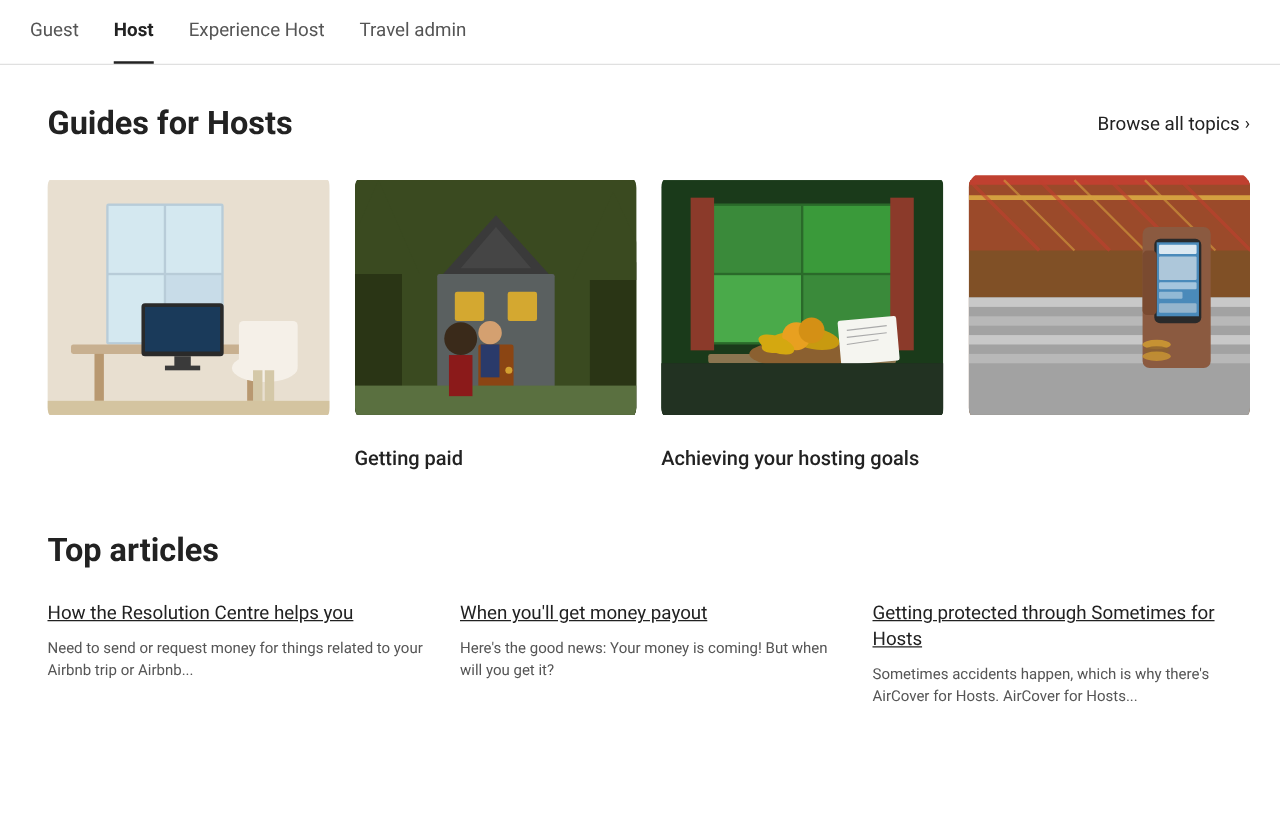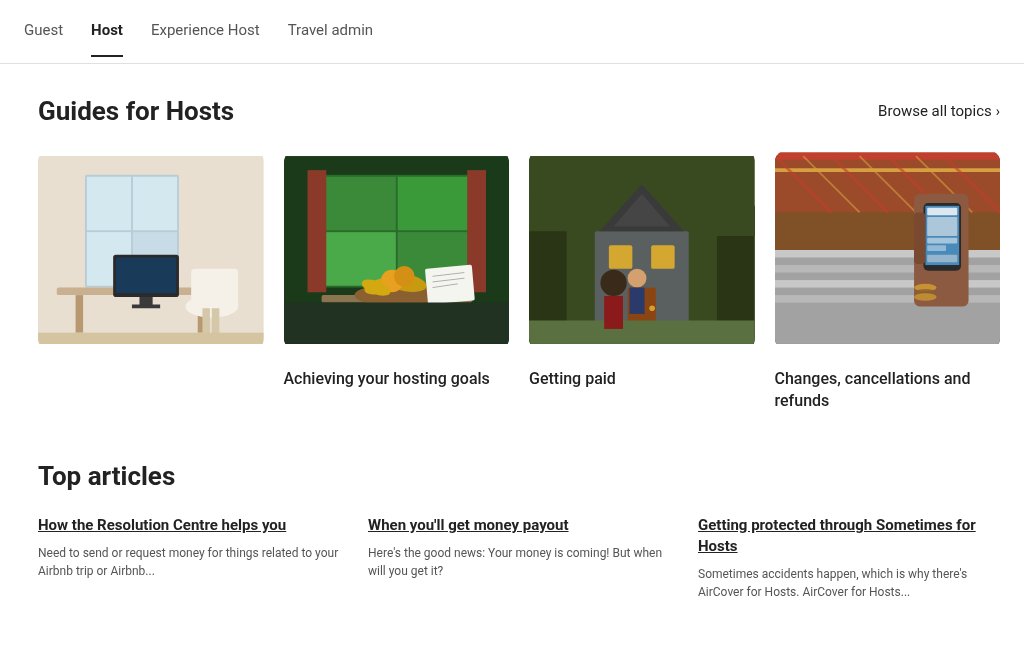--- a/index.html
+++ b/index.html
@@ -16,21 +16,21 @@
       min-height: 657px;
     }
 
     
     .nav-bar {
       border-bottom: 1px solid #e0e0e0;
       padding: 0 24px;
       display: flex;
       align-items: center;
       gap: 28px;
-      height: 64px;
+      height: 52px;
     }
 
     .nav-item {
       font-size: 15px;
       color: #555;
       cursor: pointer;
       padding-bottom: 4px;
       text-decoration: none;
       position: relative;
     }
@@ -116,21 +116,21 @@
       grid-template-columns: repeat(3, 1fr);
       gap: 28px;
     }
 
     .article-card {
       cursor: pointer;
     }
 
     .article-title {
       font-size: 15px;
-      font-weight: 700;
+      font-weight: 400;
       color: #222;
       text-decoration: underline;
       margin-bottom: 8px;
       line-height: 1.4;
     }
 
     .article-desc {
       font-size: 12px;
       color: #555;
       line-height: 1.5;
@@ -192,55 +192,20 @@
         <rect x="185" y="160" width="8" height="30" fill="#d4c8a8"></rect>
         <rect x="163" y="120" width="50" height="42" fill="#f5f0e8" rx="4"></rect>
 
         <rect x="0" y="188" width="240" height="12" fill="#d4c4a0"></rect>
       </svg>
     </div>
 
     <div class="topic-card">
       <svg class="topic-img-svg" viewBox="0 0 240 200" xmlns="http://www.w3.org/2000/svg">
 
-        <rect width="240" height="200" fill="#1a3a1a"></rect>
-
-        <rect x="30" y="20" width="180" height="120" fill="#2a6a2a" rx="2"></rect>
-        <rect x="32" y="22" width="87" height="57" fill="#3a8a3a"></rect>
-        <rect x="121" y="22" width="87" height="57" fill="#3a9a3a"></rect>
-        <rect x="32" y="81" width="87" height="57" fill="#4aaa4a"></rect>
-        <rect x="121" y="81" width="87" height="57" fill="#3a8a3a"></rect>
-
-        <rect x="25" y="15" width="20" height="130" fill="#8B3a2a"></rect>
-        <rect x="195" y="15" width="20" height="130" fill="#8B3a2a"></rect>
-
-        <rect x="40" y="148" width="160" height="8" fill="#8B7550" rx="2"></rect>
-
-        <ellipse cx="120" cy="148" rx="45" ry="12" fill="#8B6030"></ellipse>
-
-        <ellipse cx="105" cy="138" rx="20" ry="8" fill="#d4a810" transform="rotate(-15, 105, 138)"></ellipse>
-        <ellipse cx="130" cy="135" rx="22" ry="9" fill="#c89a10" transform="rotate(10, 130, 135)"></ellipse>
-        <circle cx="115" cy="133" r="12" fill="#e8a020"></circle>
-        <circle cx="128" cy="128" r="11" fill="#d49015"></circle>
-        <ellipse cx="98" cy="140" rx="16" ry="7" fill="#d4a810" transform="rotate(20, 98, 140)"></ellipse>
-
-        <rect x="150" y="120" width="50" height="38" fill="#f5f5f0" rx="2" transform="rotate(-5, 150, 120)"></rect>
-        <line x1="158" y1="128" x2="192" y2="124" stroke="#aaa" stroke-width="1"></line>
-        <line x1="158" y1="134" x2="192" y2="130" stroke="#aaa" stroke-width="1"></line>
-        <line x1="158" y1="140" x2="185" y2="136" stroke="#aaa" stroke-width="1"></line>
-
-        <rect x="0" y="156" width="240" height="44" fill="#1a2a1a"></rect>
-        <rect x="0" y="156" width="240" height="44" fill="#2a3a2a" opacity="0.5"></rect>
-      </svg>
-      <span class="topic-label">Achieving your hosting goals</span>
-    </div>
-
-    <div class="topic-card">
-      <svg class="topic-img-svg" viewBox="0 0 240 200" xmlns="http://www.w3.org/2000/svg">
-
         <rect width="240" height="200" fill="#4a5a30"></rect>
         <rect x="0" y="0" width="240" height="200" fill="#3a4a20"></rect>
 
         <rect x="0" y="60" width="40" height="140" fill="#2a3515"></rect>
         <polygon points="20,0 55,80 -15,80" fill="#3a4a20"></polygon>
         <rect x="200" y="70" width="40" height="130" fill="#2a3515"></rect>
         <polygon points="220,10 255,85 185,85" fill="#3a4a20"></polygon>
 
         <rect x="70" y="80" width="100" height="100" fill="#5a6060" rx="2"></rect>
 
@@ -254,20 +219,55 @@
         <circle cx="131" cy="162" r="3" fill="#d4a030"></circle>
 
         <rect x="0" y="175" width="240" height="25" fill="#5a7040"></rect>
 
         <circle cx="90" cy="135" r="14" fill="#3a2a1a"></circle>
         <rect x="80" y="149" width="20" height="35" fill="#8B1a1a"></rect>
         <circle cx="115" cy="130" r="10" fill="#d4a070"></circle>
         <rect x="107" y="140" width="16" height="28" fill="#2a3a6a"></rect>
       </svg>
       <span class="topic-label">Getting paid</span>
+    </div>
+
+    <div class="topic-card">
+      <svg class="topic-img-svg" viewBox="0 0 240 200" xmlns="http://www.w3.org/2000/svg">
+
+        <rect width="240" height="200" fill="#1a3a1a"></rect>
+
+        <rect x="30" y="20" width="180" height="120" fill="#2a6a2a" rx="2"></rect>
+        <rect x="32" y="22" width="87" height="57" fill="#3a8a3a"></rect>
+        <rect x="121" y="22" width="87" height="57" fill="#3a9a3a"></rect>
+        <rect x="32" y="81" width="87" height="57" fill="#4aaa4a"></rect>
+        <rect x="121" y="81" width="87" height="57" fill="#3a8a3a"></rect>
+
+        <rect x="25" y="15" width="20" height="130" fill="#8B3a2a"></rect>
+        <rect x="195" y="15" width="20" height="130" fill="#8B3a2a"></rect>
+
+        <rect x="40" y="148" width="160" height="8" fill="#8B7550" rx="2"></rect>
+
+        <ellipse cx="120" cy="148" rx="45" ry="12" fill="#8B6030"></ellipse>
+
+        <ellipse cx="105" cy="138" rx="20" ry="8" fill="#d4a810" transform="rotate(-15, 105, 138)"></ellipse>
+        <ellipse cx="130" cy="135" rx="22" ry="9" fill="#c89a10" transform="rotate(10, 130, 135)"></ellipse>
+        <circle cx="115" cy="133" r="12" fill="#e8a020"></circle>
+        <circle cx="128" cy="128" r="11" fill="#d49015"></circle>
+        <ellipse cx="98" cy="140" rx="16" ry="7" fill="#d4a810" transform="rotate(20, 98, 140)"></ellipse>
+
+        <rect x="150" y="120" width="50" height="38" fill="#f5f5f0" rx="2" transform="rotate(-5, 150, 120)"></rect>
+        <line x1="158" y1="128" x2="192" y2="124" stroke="#aaa" stroke-width="1"></line>
+        <line x1="158" y1="134" x2="192" y2="130" stroke="#aaa" stroke-width="1"></line>
+        <line x1="158" y1="140" x2="185" y2="136" stroke="#aaa" stroke-width="1"></line>
+
+        <rect x="0" y="156" width="240" height="44" fill="#1a2a1a"></rect>
+        <rect x="0" y="156" width="240" height="44" fill="#2a3a2a" opacity="0.5"></rect>
+      </svg>
+      <span class="topic-label">Achieving your hosting goals</span>
     </div>
 
     <div class="topic-card">
       <svg class="topic-img-svg" viewBox="0 0 240 200" xmlns="http://www.w3.org/2000/svg">
 
         <rect width="240" height="200" fill="#8B5a30"></rect>
         <rect x="0" y="0" width="240" height="200" fill="#7a4a20" opacity="0.6"></rect>
 
         <rect x="0" y="0" width="240" height="60" fill="#9B4a2a"></rect>
         <line x1="0" y1="0" x2="240" y2="0" stroke="#c04030" stroke-width="8"></line>
@@ -299,21 +299,20 @@
         <rect x="162" y="87" width="32" height="6" fill="#ffffff" opacity="0.5" rx="1"></rect>
         <rect x="162" y="95" width="20" height="6" fill="#ffffff" opacity="0.4" rx="1"></rect>
         <rect x="162" y="105" width="32" height="8" fill="#e0e0e0" opacity="0.5" rx="1"></rect>
 
         <ellipse cx="160" cy="140" rx="12" ry="4" fill="#d4a030" opacity="0.8"></ellipse>
         <ellipse cx="160" cy="145" rx="11" ry="3.5" fill="#8B6030" opacity="0.8"></ellipse>
         <ellipse cx="160" cy="150" rx="12" ry="4" fill="#d4a030" opacity="0.7"></ellipse>
 
         <rect x="148" y="60" width="12" height="55" fill="#7a4a30" rx="4"></rect>
       </svg>
-      <span class="topic-label">Changes, cancellations and refunds</span>
     </div>
 
   </div>
 
   <div>
     <h2 class="top-articles-title">Top articles</h2>
 
     <div class="articles-grid">
 
       <div class="article-card">

